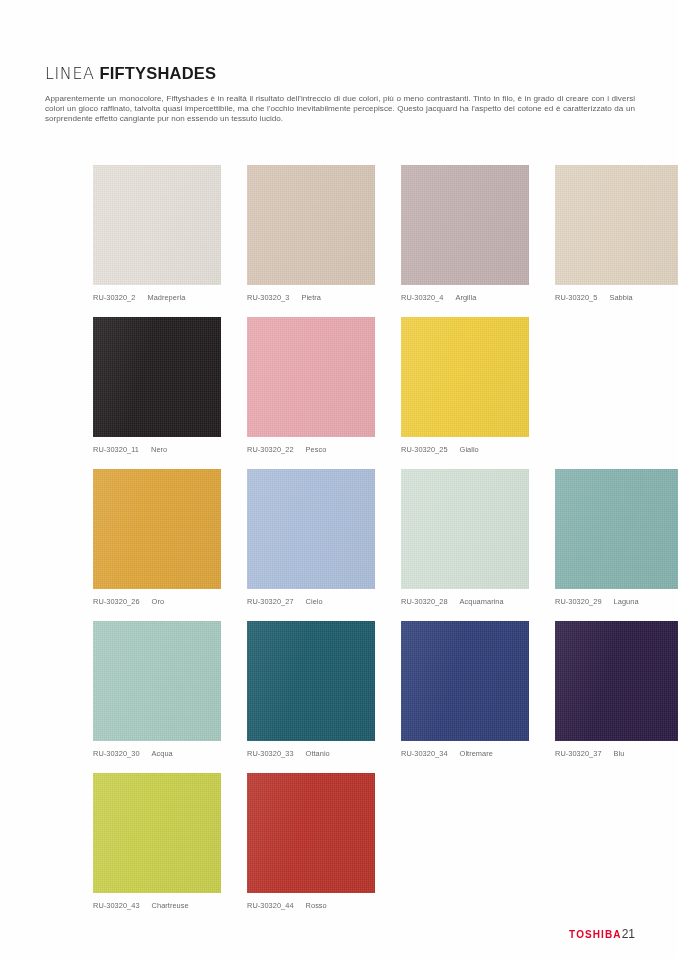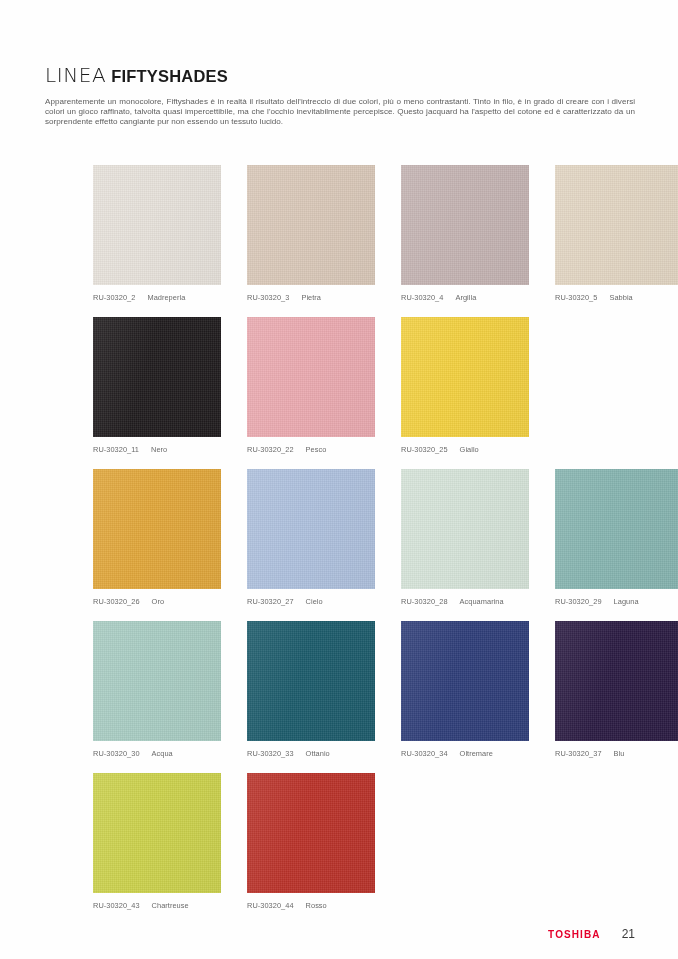--- a/index.html
+++ b/index.html
@@ -34,21 +34,21 @@
     font-size: 16.5px;
     letter-spacing: 0.2px;
     color: #1b1b1b;
     margin: 0;
     line-height: 1.1;
     white-space: nowrap;
   }
   .title .thin {
     font-weight: 300;
     font-family: "DejaVu Sans", sans-serif;
-    font-size: 20px;
+    font-size: 16px;
     letter-spacing: 0.6px;
   }
   .title .bold {
     font-weight: bold;
     letter-spacing: 0.2px;
   }
 
   .intro {
     margin: 11px 0 0 0;
     font-size: 8.1px;
@@ -123,21 +123,21 @@
     margin-left: 12px;
   }
 
   
   .footer {
     position: absolute;
     right: 43px;
     bottom: 18px;
     display: flex;
     align-items: baseline;
-    gap: 21px;
+    gap: 0;
   }
   .brand {
     font-family: "Liberation Sans", sans-serif;
     font-weight: bold;
     font-size: 10px;
     letter-spacing: 1.1px;
     color: #e4002b;
   }
   .pageno {
     font-size: 12px;

